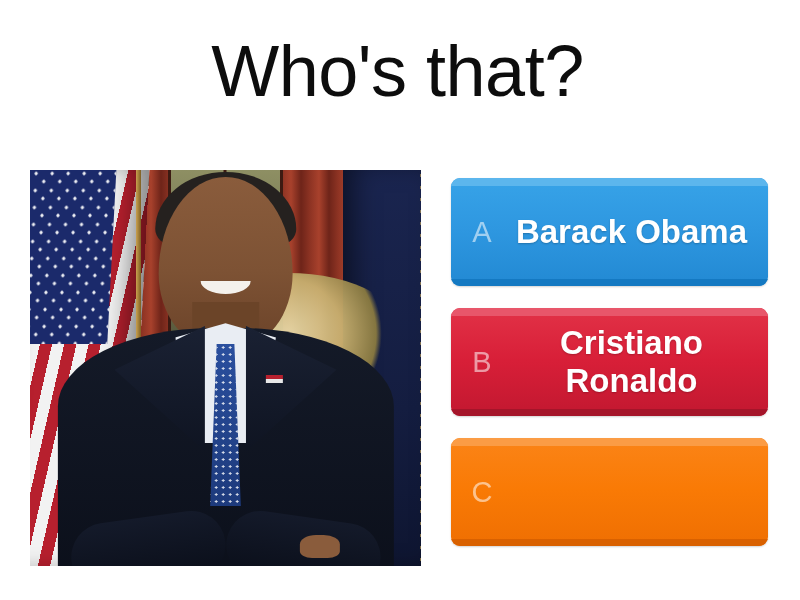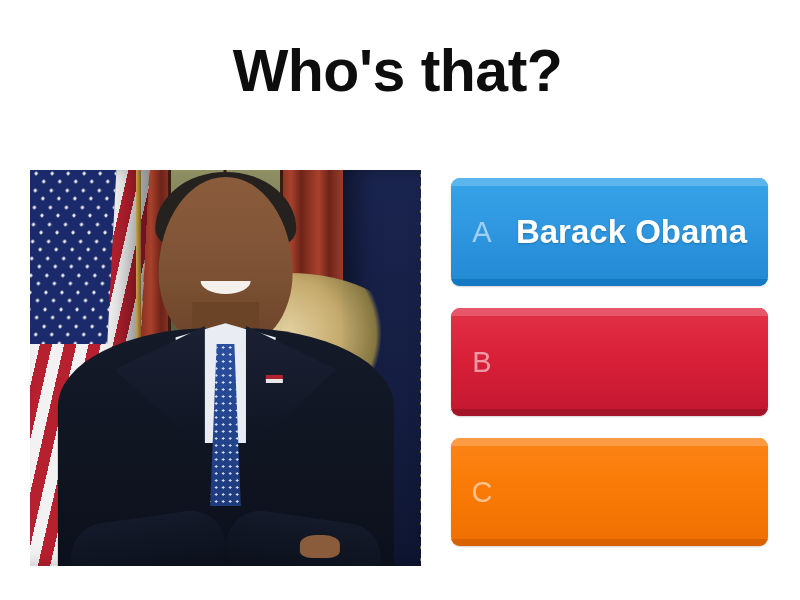--- a/index.html
+++ b/index.html
@@ -15,23 +15,23 @@
     position: relative;
   }
 
   
   #quiz-title {
     position: absolute;
     left: 0;
     top: 26px;
     width: 795px;
     text-align: center;
-    font-size: 59px;
+    font-size: 72px;
     line-height: 90px;
-    font-weight: 700;
+    font-weight: 400;
     color: #0d0d0d;
     letter-spacing: -0.5px;
     white-space: nowrap;
   }
 
   
   #question-image {
     position: absolute;
     left: 30px;
     top: 170px;
@@ -391,20 +391,21 @@
     <div class="top-edge"></div>
     <div class="bottom-edge"></div>
     <div class="letter">A</div>
     <div class="atext">Barack Obama</div>
   </div>
 
   <div class="answer opt-b">
     <div class="top-edge"></div>
     <div class="bottom-edge"></div>
     <div class="letter">B</div>
+    <div class="atext">Cristiano Ronaldo</div>
   </div>
 
   <div class="answer opt-c">
     <div class="top-edge"></div>
     <div class="bottom-edge"></div>
     <div class="letter">C</div>
   </div>
 
 </div>
 

